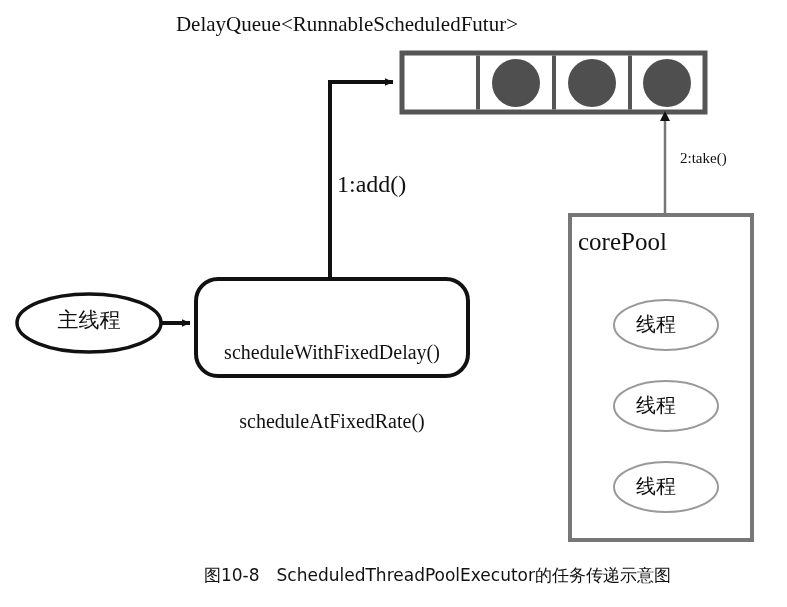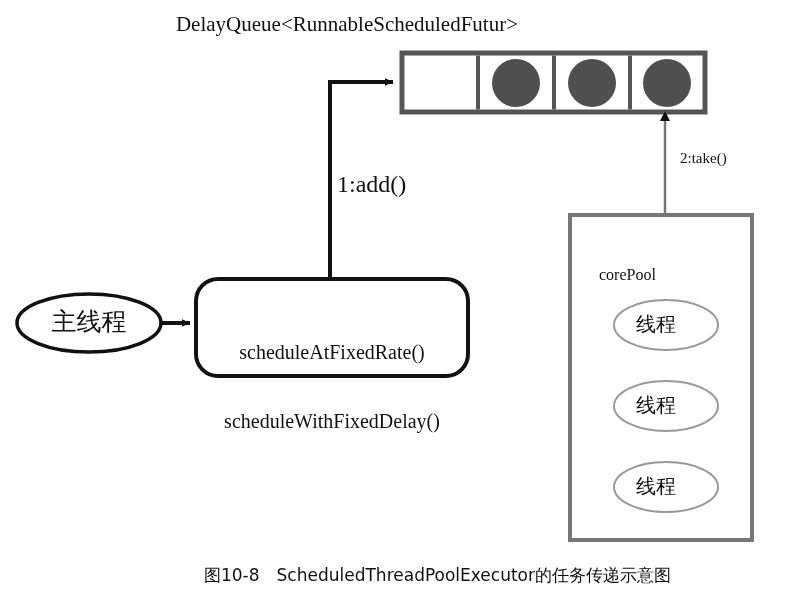--- a/index.html
+++ b/index.html
@@ -48,30 +48,29 @@
     left: 337px;
     top: 171px;
     font-size: 24px;
   }
   #label-take {
     left: 680px;
     top: 150px;
     font-size: 15px;
   }
   #label-corepool {
-    left: 599px;
+    left: 578px;
     top: 228px;
-    font-size: 16px;
-    margin-top: 38px;
+    font-size: 25px;
   }
   #main-thread-text {
     left: 22px;
     top: 308px;
     width: 134px;
-    font-size: 25px;
+    font-size: 21px;
     text-align: center;
     font-family: "DejaVu Sans", "Liberation Sans", sans-serif;
   }
   #schedule-box-text {
     left: 196px;
     top: 295px;
     width: 272px;
     font-size: 20px;
     text-align: center;
   }
@@ -156,22 +155,22 @@
 
   <div class="lbl" id="label-add">1:add()</div>
 
   <div class="lbl" id="label-take">2:take()</div>
 
   <div class="lbl" id="label-corepool">corePool</div>
 
   <div class="lbl lbl-center" id="main-thread-text">主线程</div>
 
   <div class="lbl lbl-center" id="schedule-box-text">
+    <div>scheduleWithFixedDelay()</div>
     <div>scheduleAtFixedRate()</div>
-    <div>scheduleWithFixedDelay()</div>
   </div>
 
   <div class="lbl thread-text" id="thread-text-0">线程</div>
   <div class="lbl thread-text" id="thread-text-1">线程</div>
   <div class="lbl thread-text" id="thread-text-2">线程</div>
 
   <div class="lbl" id="figure-caption">图10-8　ScheduledThreadPoolExecutor的任务传递示意图</div>
 
 </div>
 

